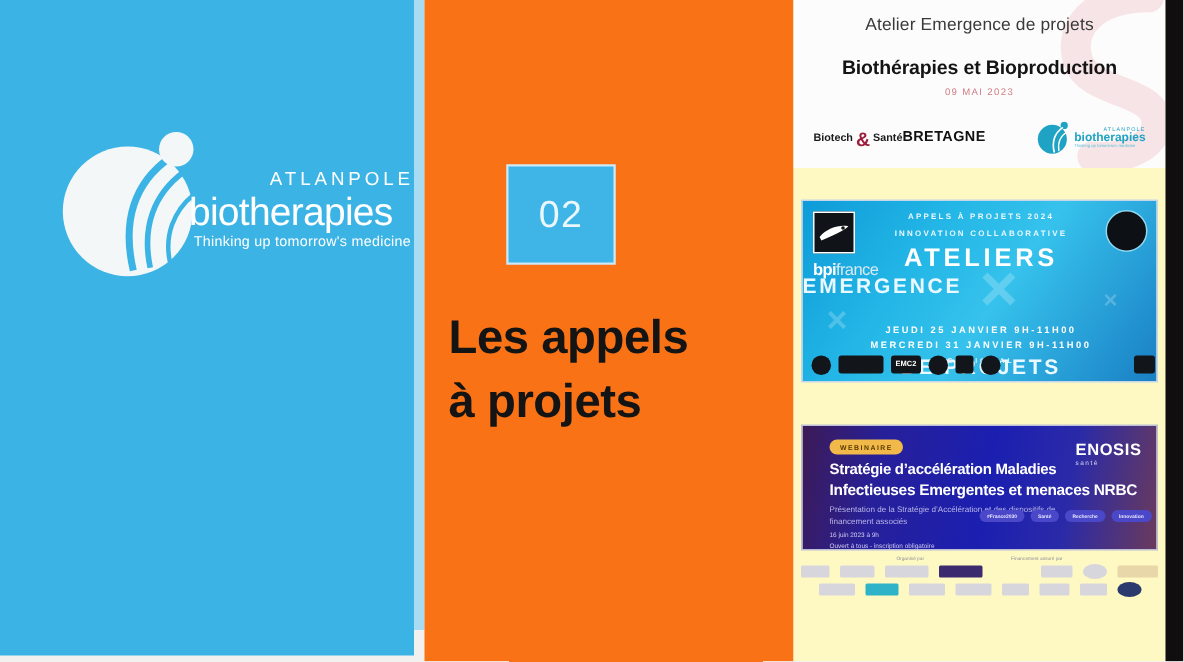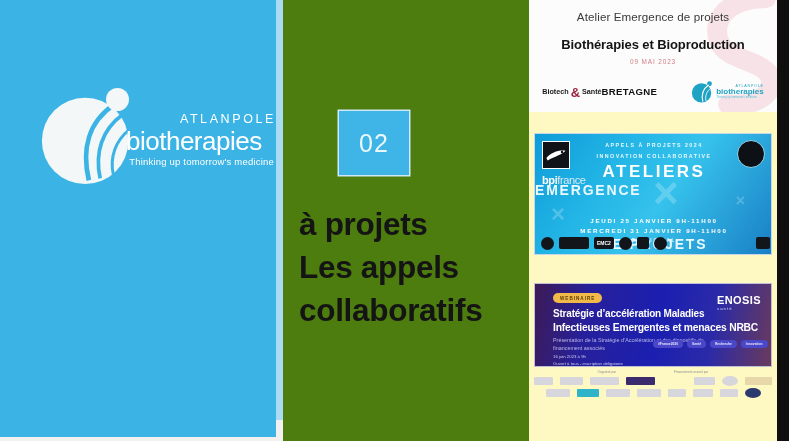--- a/index.html
+++ b/index.html
@@ -20,21 +20,21 @@
   .logo-text { position:absolute; left:108px; top:24px; width:150px; }
   .logo-atlanpole { font-size:12.5px; letter-spacing:2.6px; color:#ffffff;
     text-align:right; line-height:14px; font-weight:400; }
   .logo-bio { font-size:26px; color:#ffffff; letter-spacing:-0.5px;
     line-height:30px; text-align:left; font-weight:400; }
   .logo-tag { font-size:9.5px; color:#ffffff; letter-spacing:0.2px;
     text-align:right; line-height:12px; padding-right:2px; }
 
   
   #center { position:absolute; left:283px; top:0; width:246px; height:441px;
-    background:#4d7c0f; }
+    background:#f97316; }
   #num-badge { position:absolute; left:56px; top:111px; width:70px; height:64px;
     background:#3fb4e6; color:#eaf7fd; font-size:25px; font-weight:400;
     display:flex; align-items:center; justify-content:center; letter-spacing:1px;
     box-shadow:0 0 0 1.5px #cfe9f7; }
   #headline { position:absolute; left:16px; top:203px; width:235px;
     color:#141414; font-size:31.5px; font-weight:bold; line-height:43px;
     letter-spacing:-0.3px; }
   #headline span { display:block; }
 
   
@@ -157,23 +157,22 @@
         <div class="logo-bio">biotherapies</div>
         <div class="logo-tag">Thinking up tomorrow's medicine</div>
       </div>
     </div>
   </div>
   <div id="left-stripe"></div>
 
   <div id="center">
     <div id="num-badge">02</div>
     <div id="headline">
+      <span>Les appels</span>
       <span>à projets</span>
-      <span>Les appels</span>
-      <span>collaboratifs</span>
     </div>
   </div>
 
   <div id="right-panel">
 
     <div id="doc-header">
       <svg id="wm" viewBox="0 0 100 110">
         <path d="M72 6 C40 6 26 24 32 42 C38 60 72 58 76 74 C79 88 62 98 40 96" stroke="#f3d0d6" stroke-width="17" fill="none" stroke-linecap="round"></path>
       </svg>
       <div class="doc-title-1">Atelier Emergence de projets</div>

